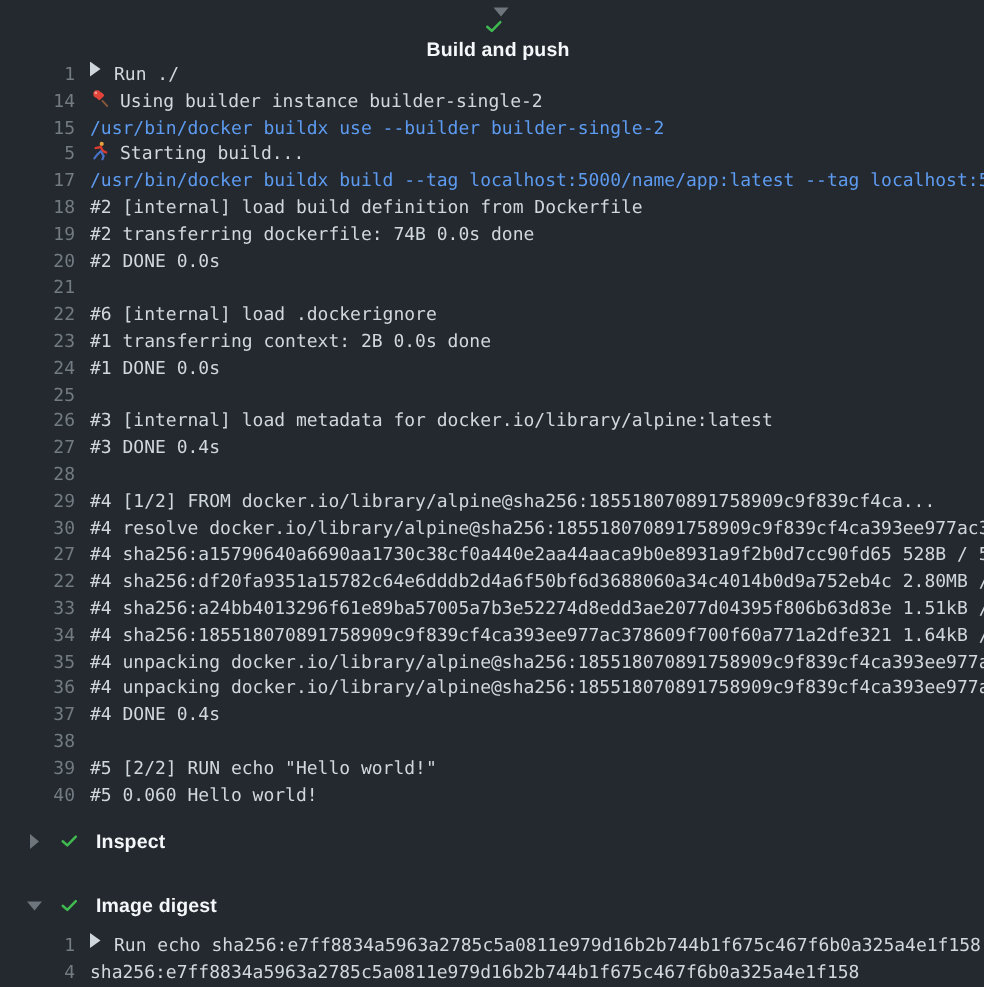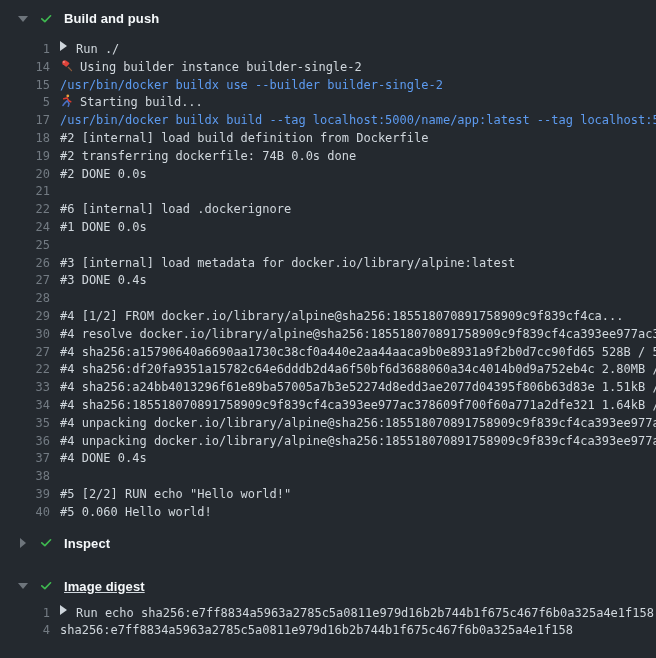--- a/index.html
+++ b/index.html
@@ -10,23 +10,23 @@
   html,body{width:656px;height:658px;overflow:hidden;}
   body{
     background:var(--bg);
     font-family:"DejaVu Sans Mono","Liberation Mono",monospace;
     font-size:12px;color:var(--text);
   }
   .section{width:656px;}
   .section-header{
     display:flex;align-items:center;height:27px;cursor:pointer;
   }
-  .sec-build .section-header{margin-top:5px;}
+  .sec-build .section-header{margin-top:5px;flex-direction:column;}
   .sec-inspect .section-header{margin-top:8px;}
-  .sec-digest .section-header{margin-top:16px;text-decoration:underline;}
+  .sec-digest .section-header{margin-top:16px;}
   .chev{width:22px;margin-left:12px;display:flex;justify-content:center;flex:none;}
   .chev .tri-down{width:0;height:0;border-left:5px solid transparent;border-right:5px solid transparent;border-top:6px solid var(--chev);}
   .chev .tri-right{width:0;height:0;border-top:5px solid transparent;border-bottom:5px solid transparent;border-left:6px solid var(--chev);}
   .status{width:20px;margin-left:2px;display:flex;justify-content:center;align-items:center;flex:none;}
   .sec-title{
     margin-left:8px;color:var(--title);
     font-family:"Liberation Sans","DejaVu Sans",sans-serif;
     font-size:13px;font-weight:700;letter-spacing:.1px;
   }
   .lines{margin-top:9px;}
@@ -114,20 +114,24 @@
   <div class="log-line kind-plain">
     <span class="ln">21</span>
     <span class="lt"><span class="txt"></span></span>
   </div>
 
   <div class="log-line kind-plain">
     <span class="ln">22</span>
     <span class="lt"><span class="txt">#6 [internal] load .dockerignore</span></span>
   </div>
 
+  <div class="log-line kind-plain">
+    <span class="ln">23</span>
+    <span class="lt"><span class="txt">#1 transferring context: 2B 0.0s done</span></span>
+  </div>
 
   <div class="log-line kind-plain">
     <span class="ln">24</span>
     <span class="lt"><span class="txt">#1 DONE 0.0s</span></span>
   </div>
 
   <div class="log-line kind-plain">
     <span class="ln">25</span>
     <span class="lt"><span class="txt"></span></span>
   </div>

